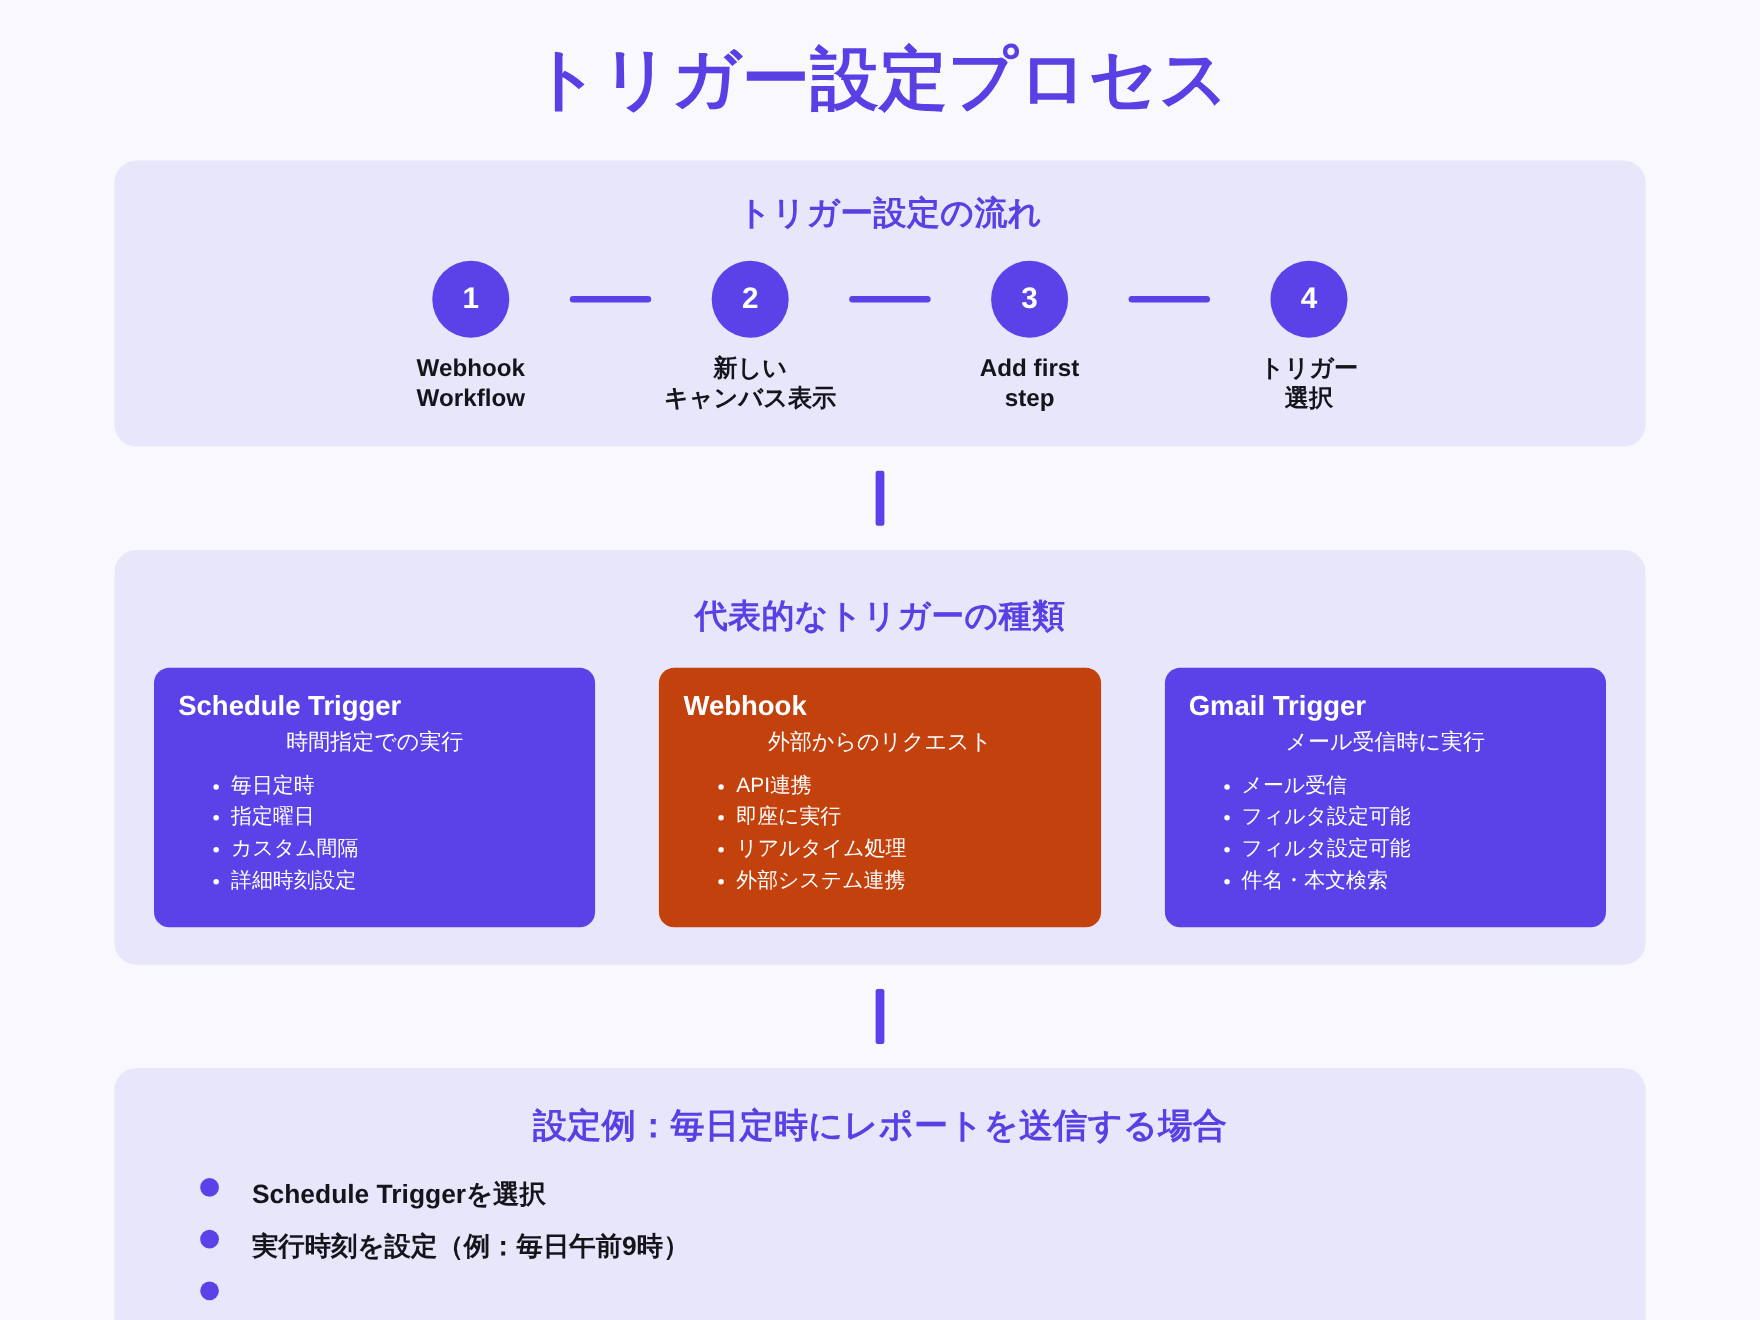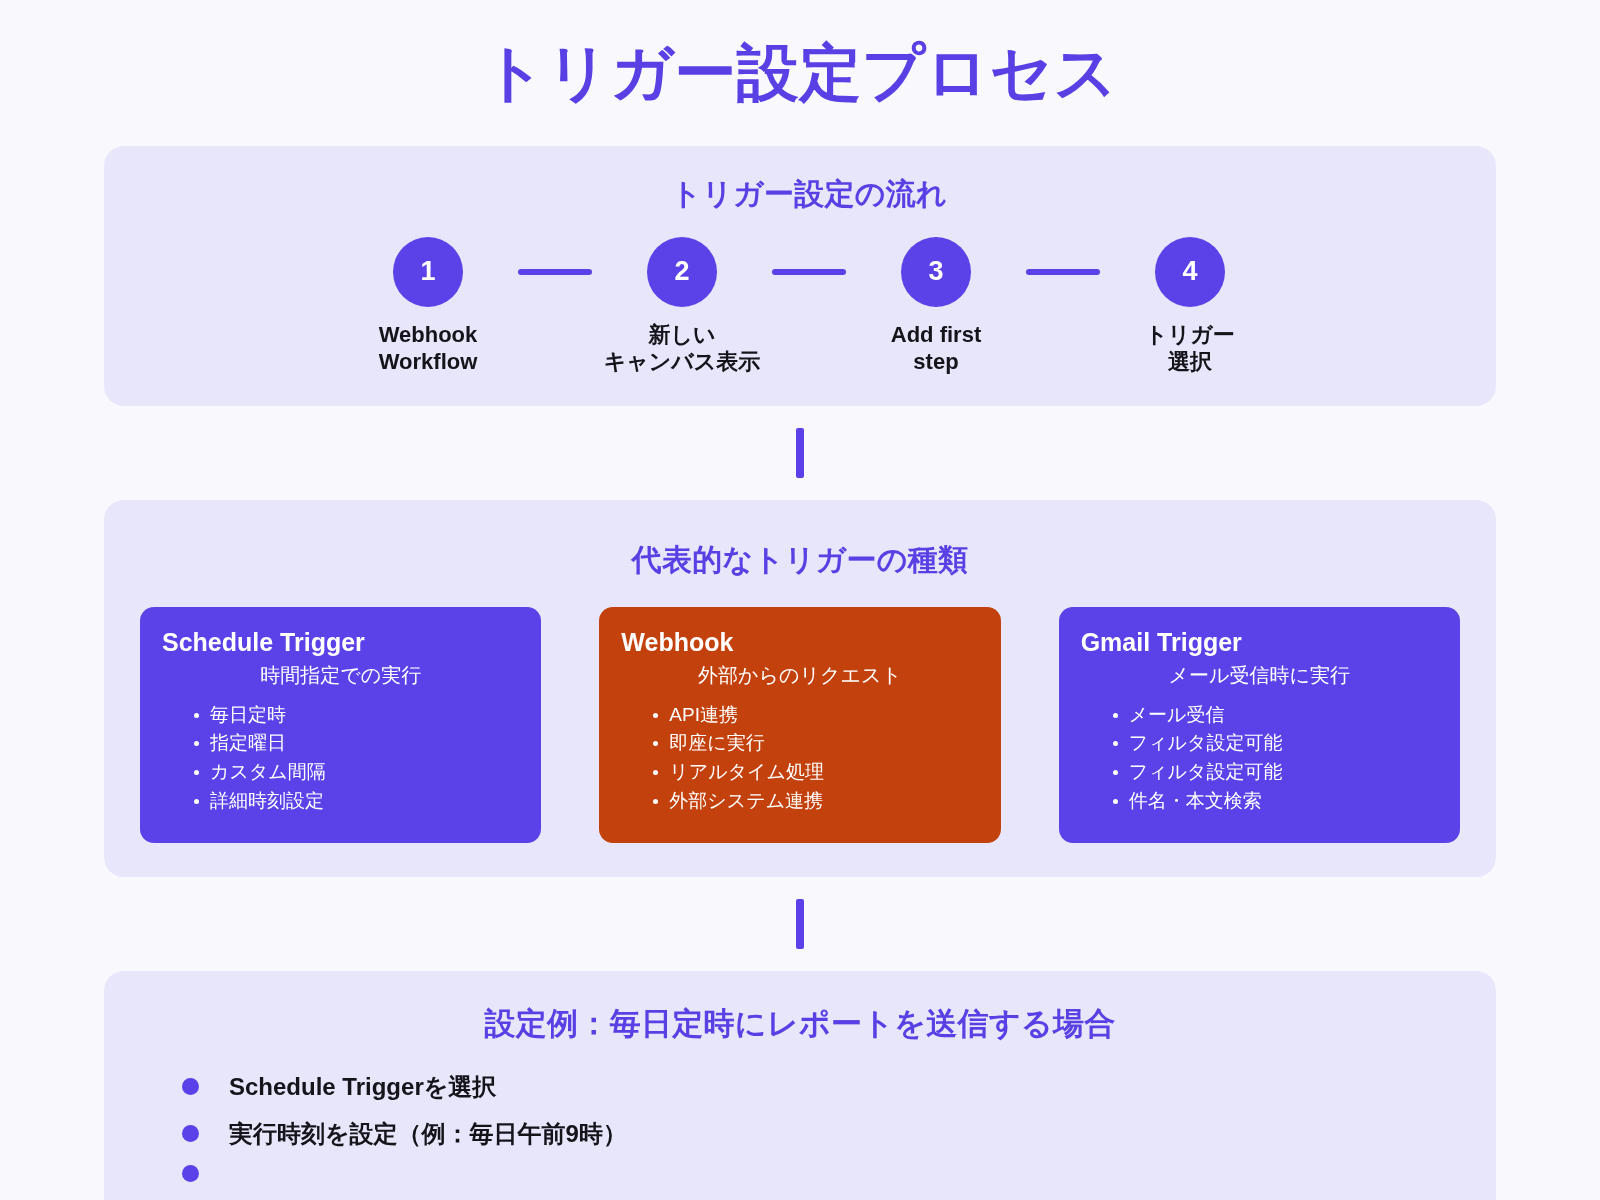--- a/index.html
+++ b/index.html
@@ -181,21 +181,20 @@
   .panel-example .panel-title {
     font-size: 31px;
     margin-bottom: 26px;
   }
 
   .example-list {
     padding-left: 38px;
   }
   .example-item {
     display: flex;
-    align-items: center;
     margin-bottom: 16px;
   }
   .example-item:last-child { margin-bottom: 0; }
 
   .example-dot {
     width: 17px;
     height: 17px;
     border-radius: 50%;
     background: #5a42e8;
     flex: 0 0 auto;

